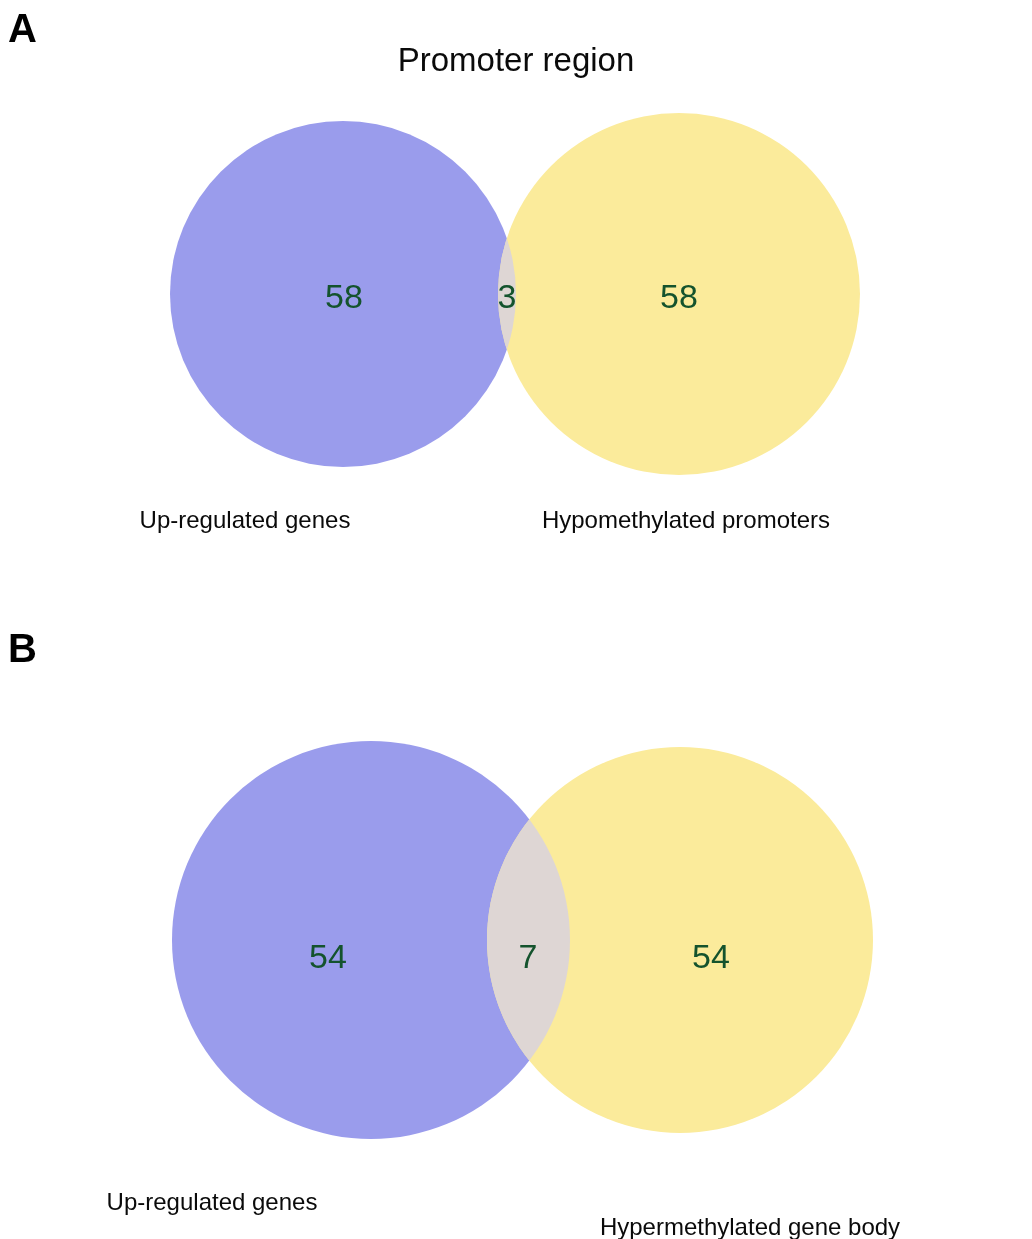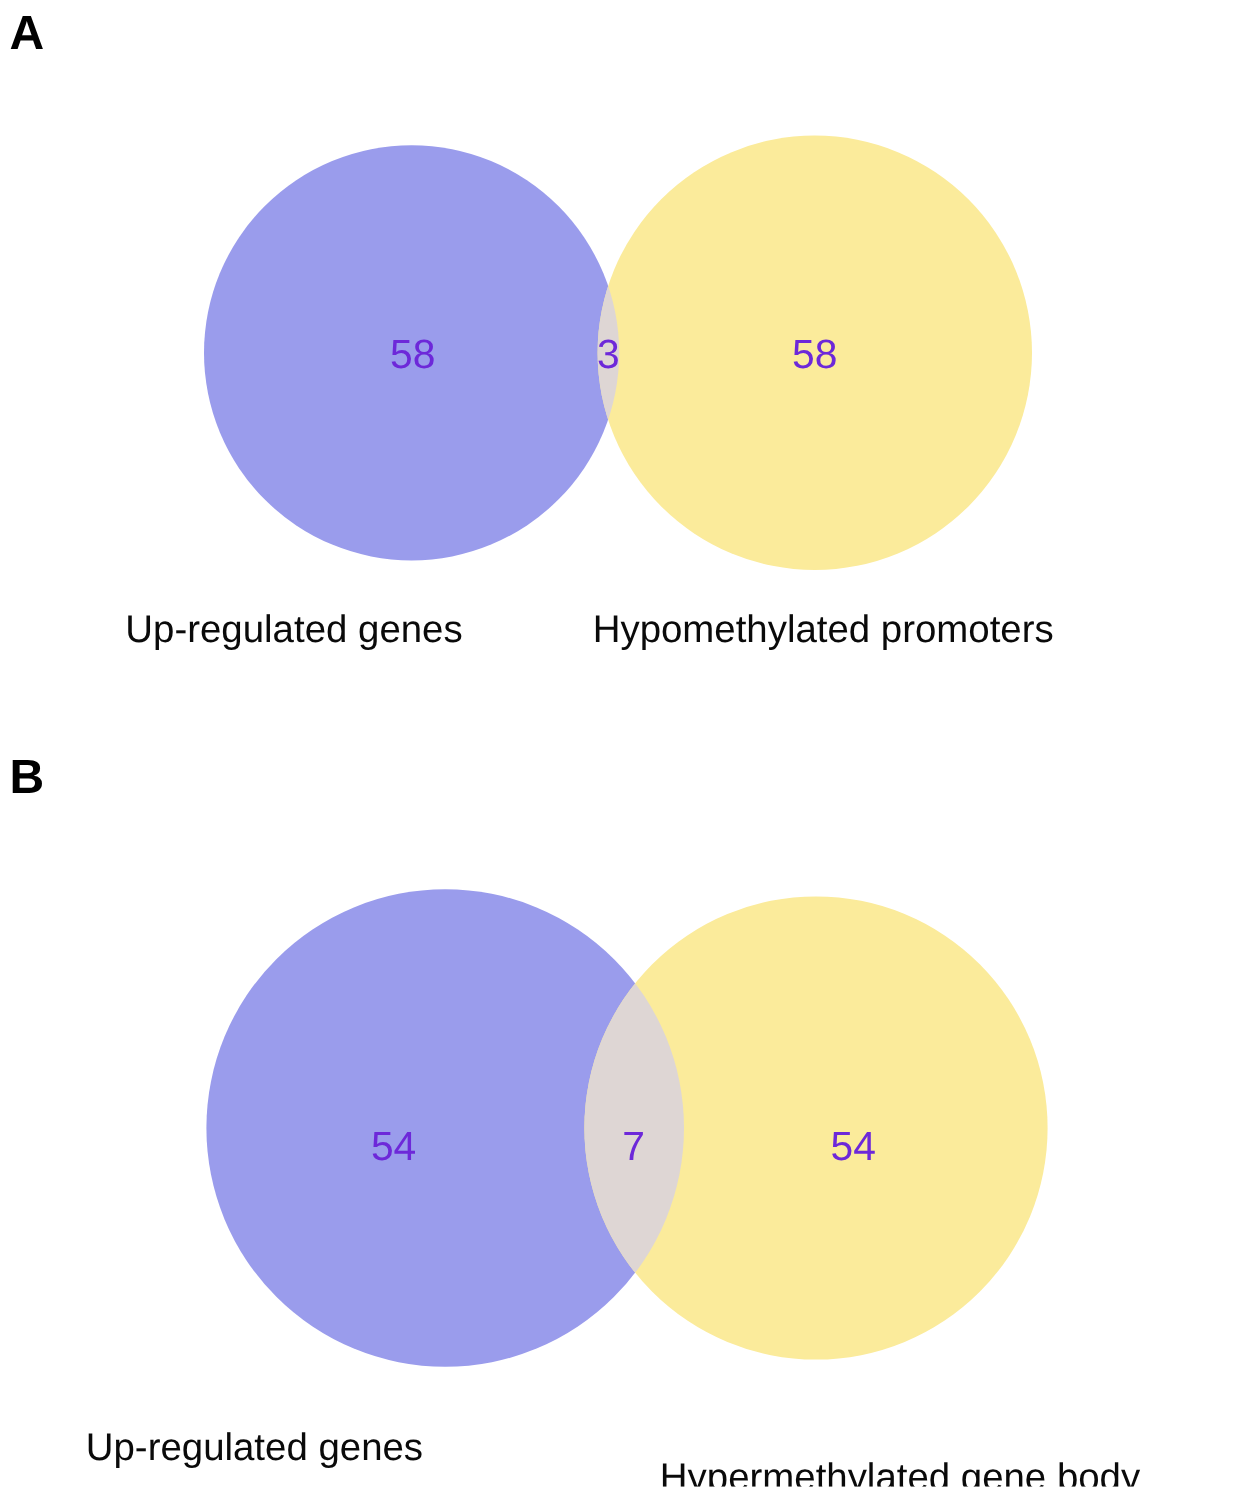--- a/index.html
+++ b/index.html
@@ -57,57 +57,58 @@
     height: 1239px;
     pointer-events: none;
   }
 
   
   .venn-count {
     position: absolute;
     font-family: "Liberation Sans", sans-serif;
     font-size: 34px;
     line-height: 1;
-    color: #6d28d9;
+    color: #14532d;
     white-space: nowrap;
     transform: translate(-50%, -50%);
   }
 
   
   #a-count-left      { left: 344px; top: 296px; }
   #a-count-overlap   { left: 507px; top: 296px; }
   #a-count-right     { left: 679px; top: 296px; }
 
   
   #b-count-left      { left: 328px; top: 956px; }
   #b-count-overlap   { left: 528px; top: 956px; }
   #b-count-right     { left: 711px; top: 956px; }
 
   
   .set-label {
     position: absolute;
     font-family: "Liberation Sans", sans-serif;
-    font-size: 32px;
+    font-size: 24px;
     line-height: 1;
     color: #0a0a0a;
     white-space: nowrap;
     transform: translateX(-50%);
   }
   #a-label-left   { left: 245px; top: 508px; }
   #a-label-right  { left: 686px; top: 508px; }
   #b-label-left   { left: 212px; top: 1190px; }
   #b-label-right  { left: 750px; top: 1190px; margin-top: 25px; }
 </style>
 </head>
 <body style="background: rgb(255, 255, 255);">
 
 <div id="figure-root" style="background: rgb(255, 255, 255);">
 
   <div id="panel-letter-a" class="panel-letter">A</div>
 
+  <div id="panel-a-title" class="panel-title">Promoter region</div>
 
   <svg class="venn-svg" id="venn-a" viewBox="0 0 1032 1239" xmlns="http://www.w3.org/2000/svg">
     <defs>
       <clipPath id="clipA-left">
         <circle cx="343" cy="294" r="173"></circle>
       </clipPath>
     </defs>
 
     <circle cx="343" cy="294" r="173" fill="#9a9cec"></circle>
 

